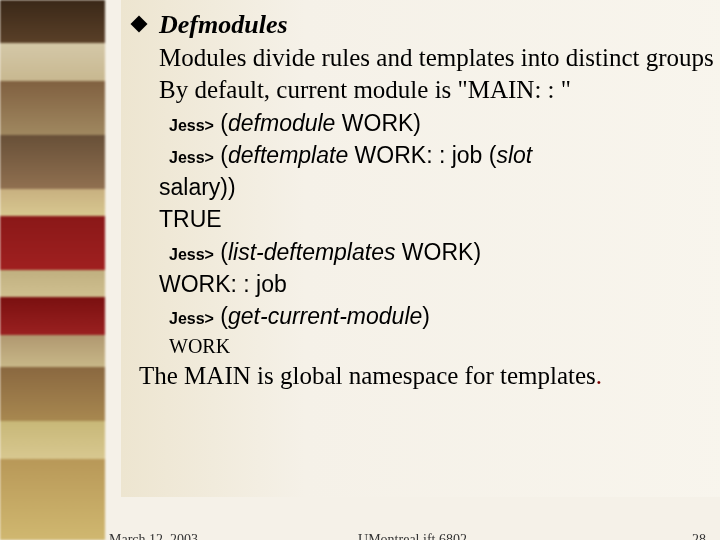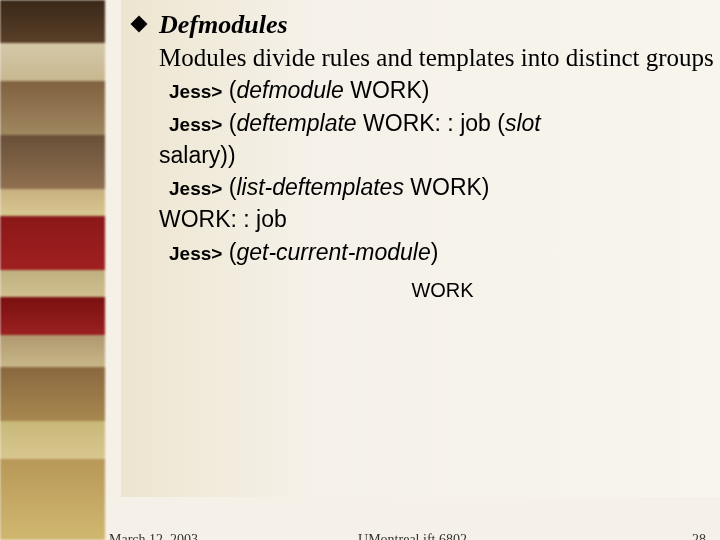--- a/index.html
+++ b/index.html
@@ -63,23 +63,23 @@
   }
   .body-line {
     font-size: 25px;
     color: #000;
     line-height: 1.25;
     margin-bottom: 1px;
   }
   .italic-serif { font-family: 'Times New Roman', serif; }
   .arial { font-family: Arial, Helvetica, sans-serif; font-size: 23px; }
   .arial-italic { font-family: Arial, Helvetica, sans-serif; font-style: italic; font-size: 23px; text-align: center; }
-  .prompt { font-family: Arial, sans-serif; font-weight: bold; font-size: 19px; }
+  .prompt { font-family: Arial, sans-serif; font-weight: bold; font-size: 16px; }
   .indent1 { padding-left: 10px; }
-  .result-small { font-family: Liberation Sans, sans-serif; font-size: 20px; padding-left: 10px; margin-top: 12px; margin-bottom: 4px; text-align: center; }
+  .result-small { font-family: Liberation Serif, serif; font-size: 20px; padding-left: 10px; margin-top: 4px; margin-bottom: 4px; }
   .closing {
     font-size: 25px;
     color: #000;
     padding-left: 8px;
     margin-top: 2px;
   }
   .dot { color: #7a0000; }
   .footer {
     position: absolute;
     bottom: 8px;
@@ -101,48 +101,57 @@
 <div class="content">
   <div class="bullet-block">
     <div class="diamond"></div>
 
     <div class="title">Defmodules</div>
 
     <div class="body-line">
       <span class="italic-serif">Modules</span><span> divide rules and templates into distinct groups</span>
     </div>
 
+    <div class="body-line">
+      <span>By default, </span><span class="italic-serif">current module</span><span>  is  "MAIN: : "</span>
+    </div>
 
     <div class="body-line indent1">
       <span class="prompt">Jess&gt;</span><span class="arial"> (</span><span class="arial-italic">defmodule</span><span class="arial"> WORK)</span>
     </div>
 
     <div class="body-line indent1">
       <span class="prompt">Jess&gt;</span><span class="arial"> (</span><span class="arial-italic">deftemplate</span><span class="arial"> WORK: : job (</span><span class="arial-italic">slot</span>
     </div>
     <div class="body-line">
       <span class="arial"> salary))</span>
     </div>
 
+    <div class="body-line">
+      <span class="arial">  TRUE</span>
+    </div>
 
     <div class="body-line indent1">
       <span class="prompt">Jess&gt;</span><span class="arial"> (</span><span class="arial-italic">list-deftemplates</span><span class="arial"> WORK)</span>
     </div>
 
     <div class="body-line">
       <span class="arial"> WORK: : job</span>
     </div>
 
 
     <div class="body-line indent1">
       <span class="prompt">Jess&gt;</span><span class="arial"> (</span><span class="arial-italic">get-current-module</span><span class="arial">)</span>
     </div>
 
     <div class="result-small">WORK</div>
   </div>
 
+  <div class="closing">
+    <span>The  MAIN is global namespace for templates</span><span class="dot">.</span>
+  </div>
 </div>
 
 <div class="footer">
   <span class="footer-left">March 12, 2003</span>
   <span class="footer-center">UMontreal ift 6802</span>
   <span class="footer-right">28</span>
 </div>
 
 </body></html>

